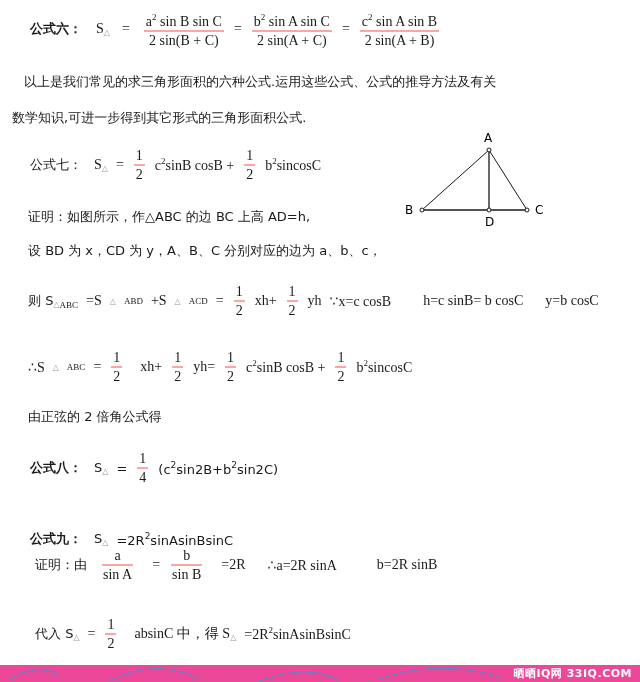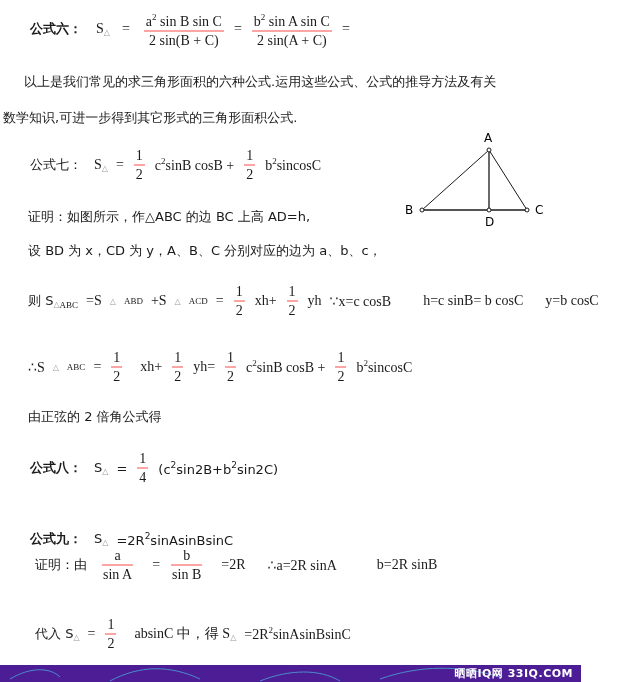--- a/index.html
+++ b/index.html
@@ -13,22 +13,22 @@
   .cn { font-family:"DejaVu Sans", "Liberation Sans", sans-serif; font-size:13px; }
   .m { font-family:"Liberation Serif", "DejaVu Serif", serif; font-size:14px; }
   .frac { display:inline-flex; flex-direction:column; align-items:center; vertical-align:middle; margin:0 2px; }
   .frac .num { padding:0 2px 1px; border-bottom:2px solid #fca5a5; line-height:15px; }
   .frac .den { padding:1px 2px 0; line-height:15px; }
   sup { font-size:9px; vertical-align:6px; }
   .sub { font-size:8px; color:#999; vertical-align:-2px; }
   .subt { font-size:9px; vertical-align:-3px; }
   .row { display:flex; align-items:center;gap:8px; }
   .footer {
-    position:absolute; left:0; top:665px; width:581px; height:17px;
-    background:#4c1d95;
+    position:absolute; left:0; top:665px; width:640px; height:17px;
+    background:#ec4899;
   }
   .footer .swirl { position:absolute; top:0; left:0; width:640px; height:17px; }
   .footer .brand {
     position:absolute; right:8px; top:1px; color:#ffffff;
     font-family:"DejaVu Sans", "Liberation Sans", sans-serif; font-size:11px; font-weight:bold;
     letter-spacing:0.5px;
   }
 </style>
 </head>
 <body>
@@ -40,24 +40,28 @@
   <span class="frac m">
     <span class="num"><span>a</span><sup>2</sup><span> sin B sin C</span></span>
     <span class="den">2 sin(B + C)</span>
   </span>
   <span class="m">=</span>
   <span class="frac m">
     <span class="num"><span>b</span><sup>2</sup><span> sin A sin C</span></span>
     <span class="den">2 sin(A + C)</span>
   </span>
   <span class="m">=</span>
+  <span class="frac m">
+    <span class="num"><span>c</span><sup>2</sup><span> sin A sin B</span></span>
+    <span class="den">2 sin(A + B)</span>
+  </span>
 </div>
 
 <div class="abs cn" style="left:24px; top:73px;">以上是我们常见的求三角形面积的六种公式.运用这些公式、公式的推导方法及有关</div>
-<div class="abs cn" style="left:3px; top:109px;">数学知识,可进一步得到其它形式的三角形面积公式.</div>
+<div class="abs cn" style="left:12px; top:109px;">数学知识,可进一步得到其它形式的三角形面积公式.</div>
 
 <div class="abs row" style="left:30px; top:148px;">
   <span class="cn" style="font-weight:normal;">公式七：</span>
   <span class="m" style="margin-left:4px;"><span>S</span><span class="sub">△</span></span>
   <span class="m">=</span>
   <span class="frac m">
       <span class="num">1</span>
       <span class="den">2</span>
     </span>
   <span class="m"><span>c</span><sup>2</sup><span>sinB cosB  +</span></span>

